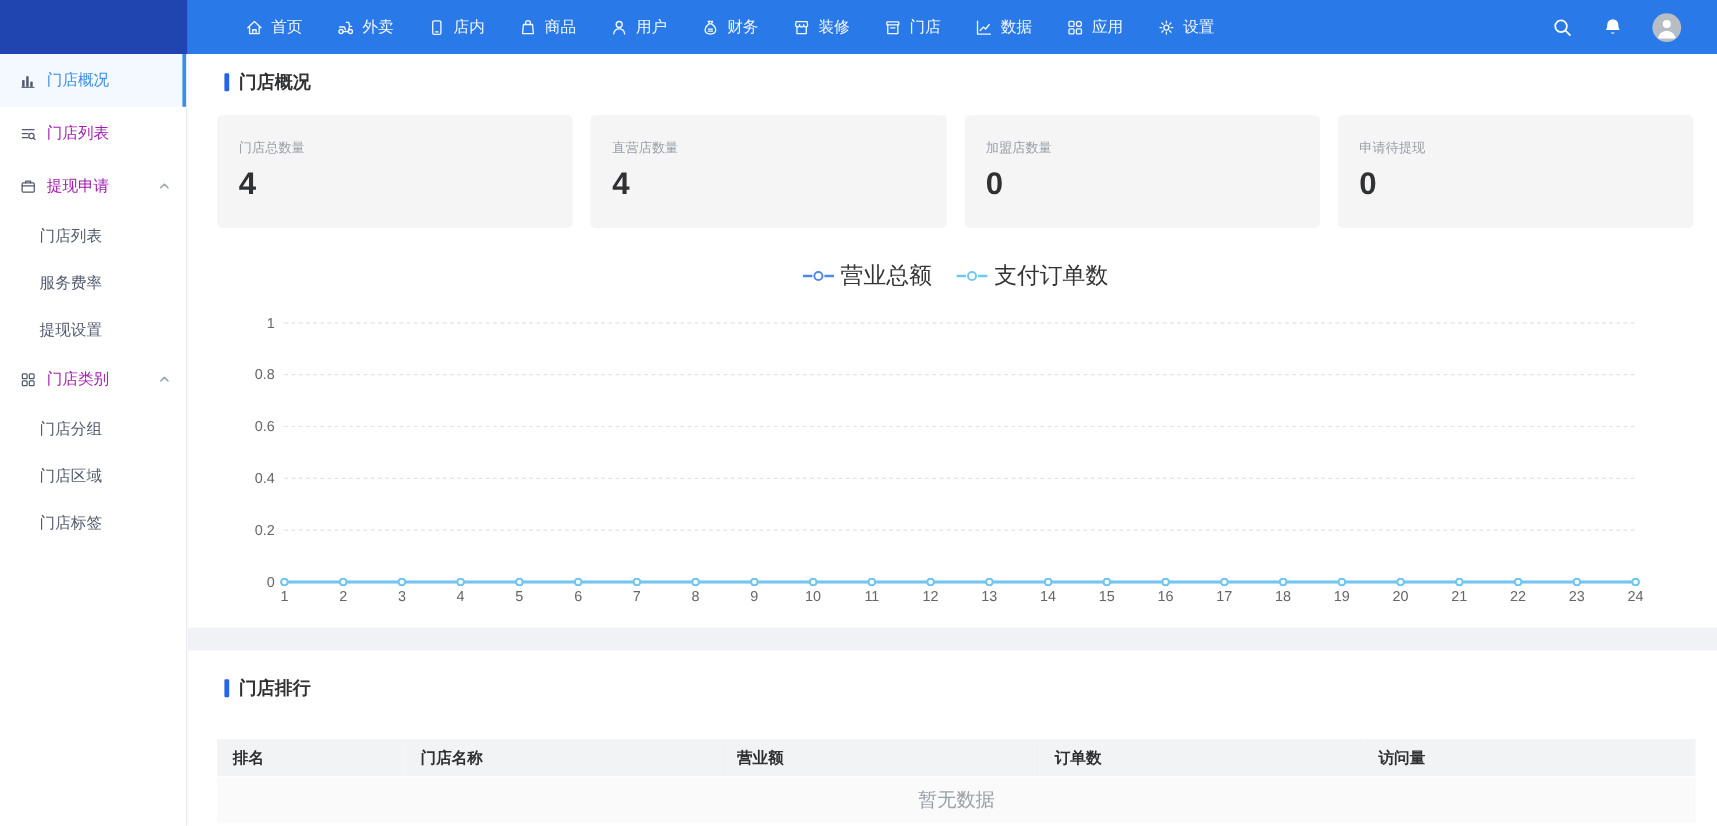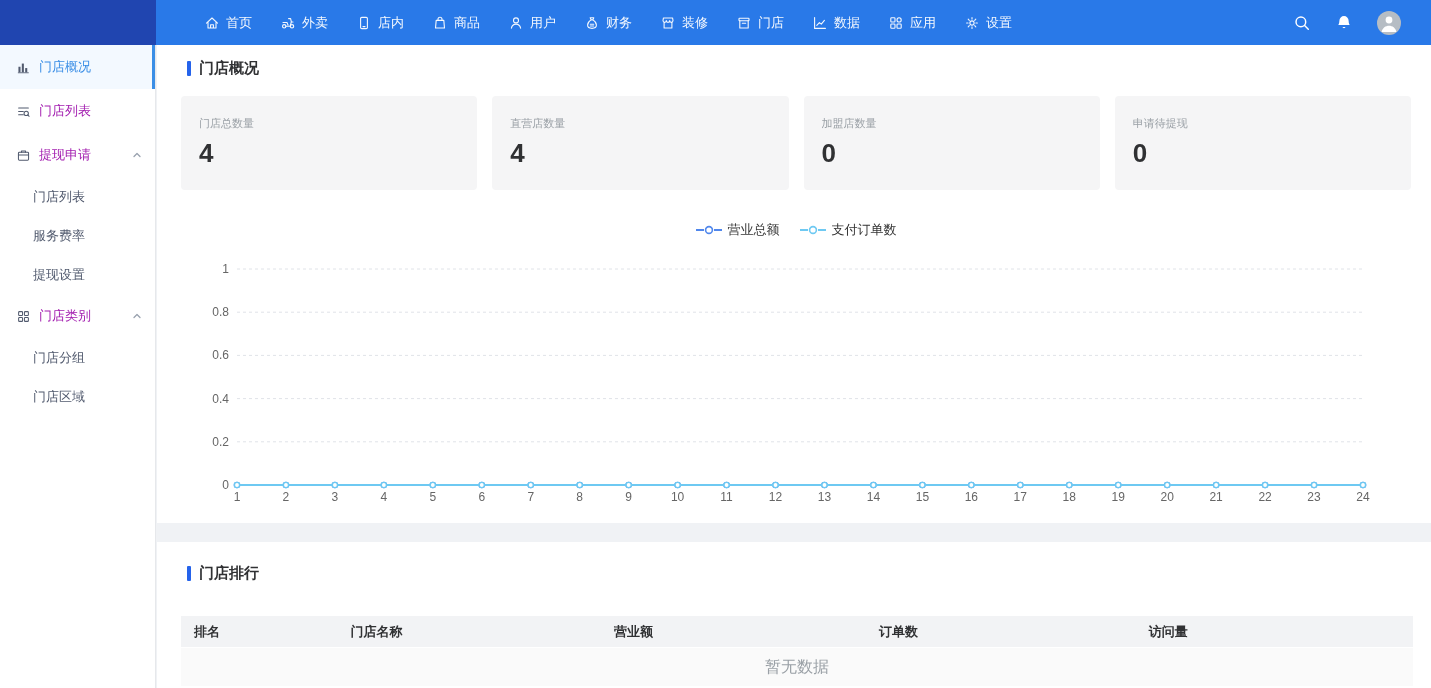--- a/index.html
+++ b/index.html
@@ -38,21 +38,21 @@
   .panel-ranking { margin-top:19px; padding:22px 20px 0 24px; min-height:150px; }
   .sec-title { display:flex; align-items:center; gap:8px; font-size:15px; font-weight:bold; color:#303133; margin-left:6px; }
   .sec-title .bar { width:4px; height:15px; background:#2563eb; border-radius:1px; display:inline-block; }
 
   .stats { display:flex; gap:15px; margin-top:18px; }
   .stat-card { flex:1; height:94px; background:#f5f5f6; border-radius:4px; padding:20px 18px 0 18px; }
   .stat-label { font-size:11px; color:#9aa0a6; }
   .stat-value { font-size:26px; font-weight:600; color:#303133; margin-top:8px; line-height:1.1; }
 
   .legend { display:flex; justify-content:center; align-items:center; gap:20px; margin-top:31px; height:18px; }
-  .legend-item { display:flex; align-items:center; gap:6px; font-size:13px; color:#333; cursor:pointer; }
+  .legend-item { display:flex; align-items:center; gap:6px; font-size:19px; color:#333; cursor:pointer; }
   .legend-marker { display:inline-flex; width:26px; height:10px; }
 
   .chart-wrap { margin-top:10px; }
   .chart-wrap svg { display:block; width:1230px; height:262px; }
 
   
   .rank-table { width:1232px; border-collapse:collapse; margin-top:33px; table-layout:fixed; }
   .rank-table th { background:#f2f3f5; height:31px; text-align:left; font-size:13px; font-weight:bold; color:#303133; padding-left:13px; }
   .empty-row { width:1232px; height:39px; background:#fafafa; border-top:1px solid #fff; display:flex; align-items:center; justify-content:center; font-size:16px; color:#9aa0a6; }
 </style>
@@ -244,20 +244,23 @@
         <svg viewBox="0 0 12 12" fill="none" stroke="currentColor" stroke-width="1.3" stroke-linecap="round" stroke-linejoin="round">
           <path d="M3 7.5 6 4.5l3 3"></path>
         </svg>
       </span>
     </div>
     <div class="submenu-item">
       <span>门店分组</span>
     </div>
     <div class="submenu-item">
       <span>门店区域</span>
+    </div>
+    <div class="submenu-item">
+      <span>门店标签</span>
     </div>
   </aside>
 
 <main class="main">
 
   <section class="panel panel-overview">
     <div class="sec-title">
       <span class="bar"></span>
       <span>门店概况</span>
     </div>

